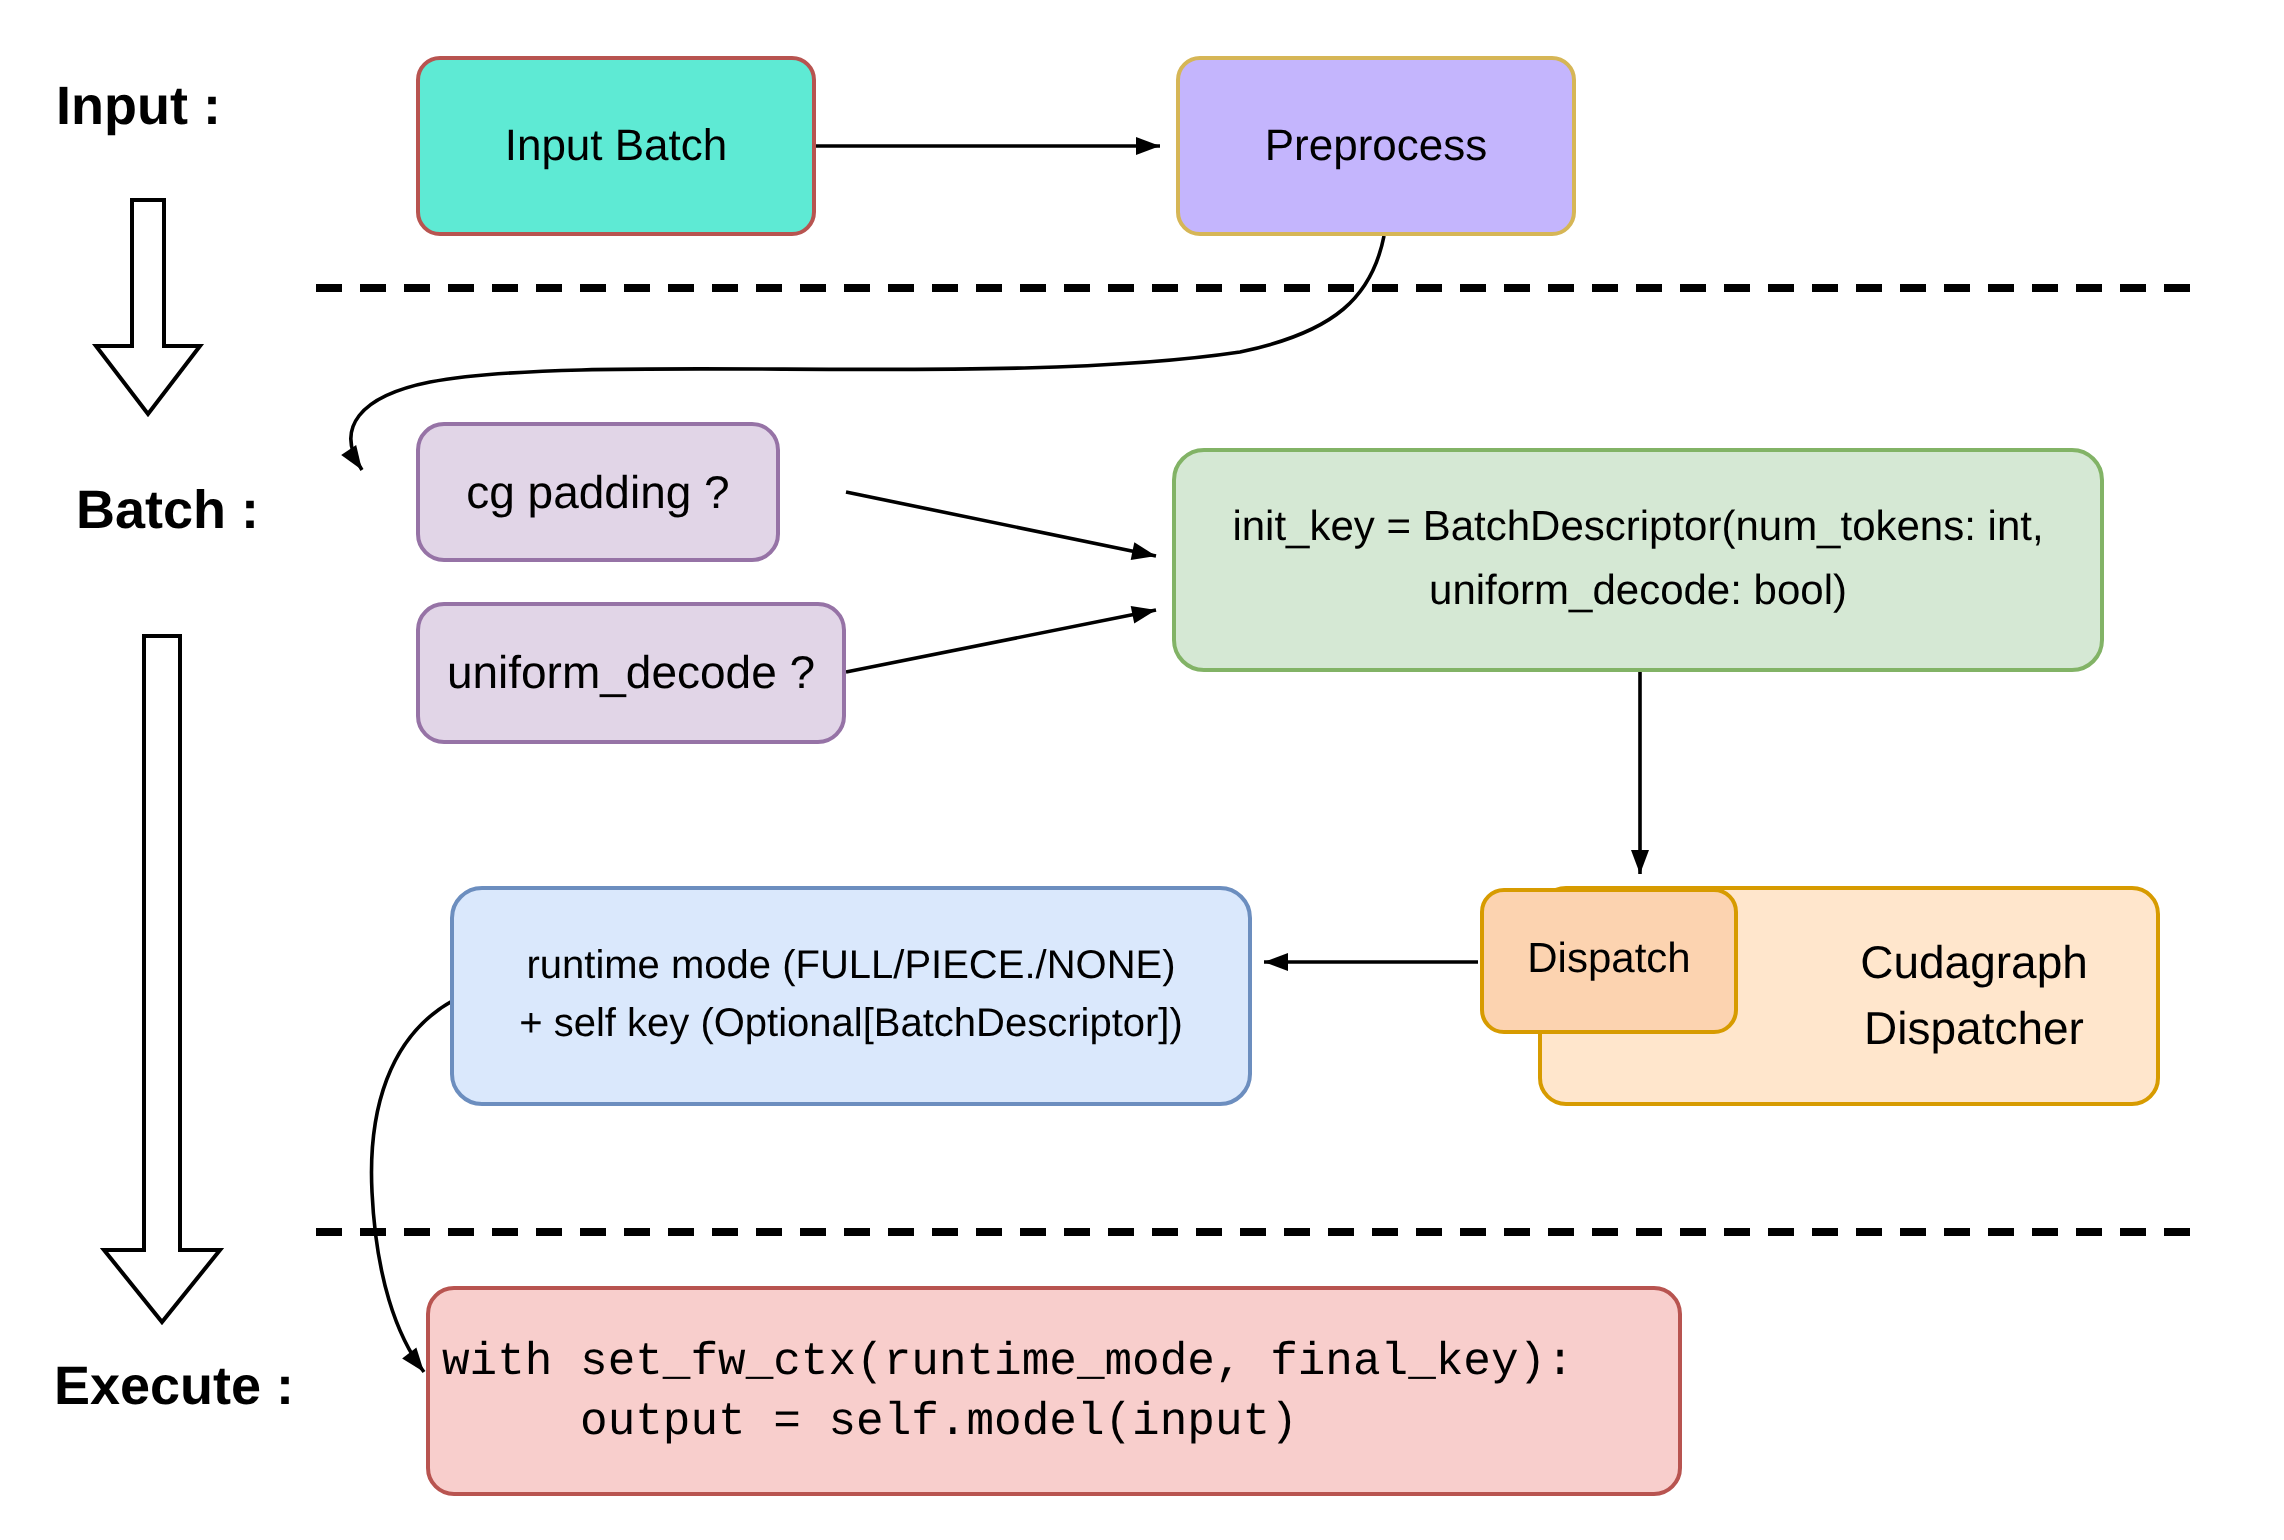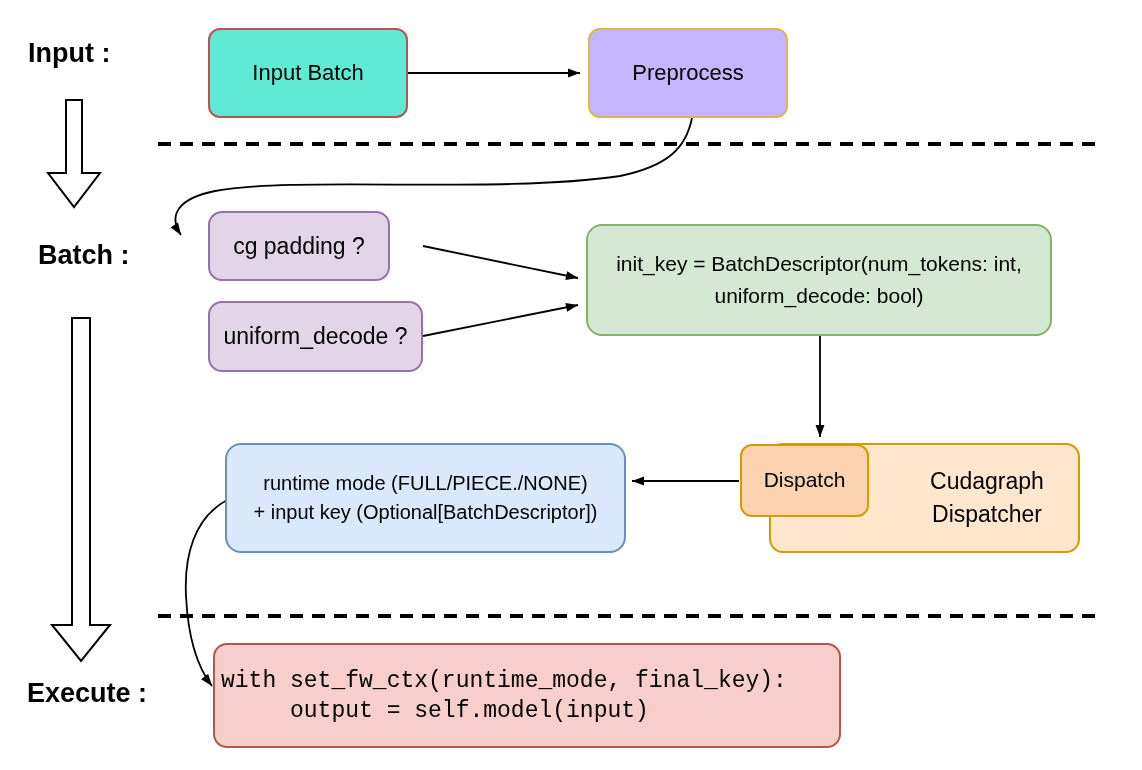--- a/index.html
+++ b/index.html
@@ -108,21 +108,21 @@
     <span class="inner-text">Cudagraph</span>
     <span class="inner-text">Dispatcher</span>
   </div>
 
   <div class="box r12 node-dispatch" style="background-color: rgb(252, 211, 176); border-color: rgb(215, 155, 0);">
     <span>Dispatch</span>
   </div>
 
   <div class="box r16 node-runtime" style="background-color: rgb(218, 232, 252); border-color: rgb(108, 142, 191);">
     <span>runtime mode (FULL/PIECE./NONE)</span>
-    <span>+ input key (Optional[BatchDescriptor])</span>
+    <span>+ self key (Optional[BatchDescriptor])</span>
   </div>
 
   <div class="box r14 node-exec-code" style="background-color: rgb(248, 206, 204); border-color: rgb(184, 84, 80);">
     <span class="code-line">with set_fw_ctx(runtime_mode, final_key):</span>
     <span class="code-line">     output = self.model(input)</span>
   </div>
 
 </div>
 
 </body></html>

